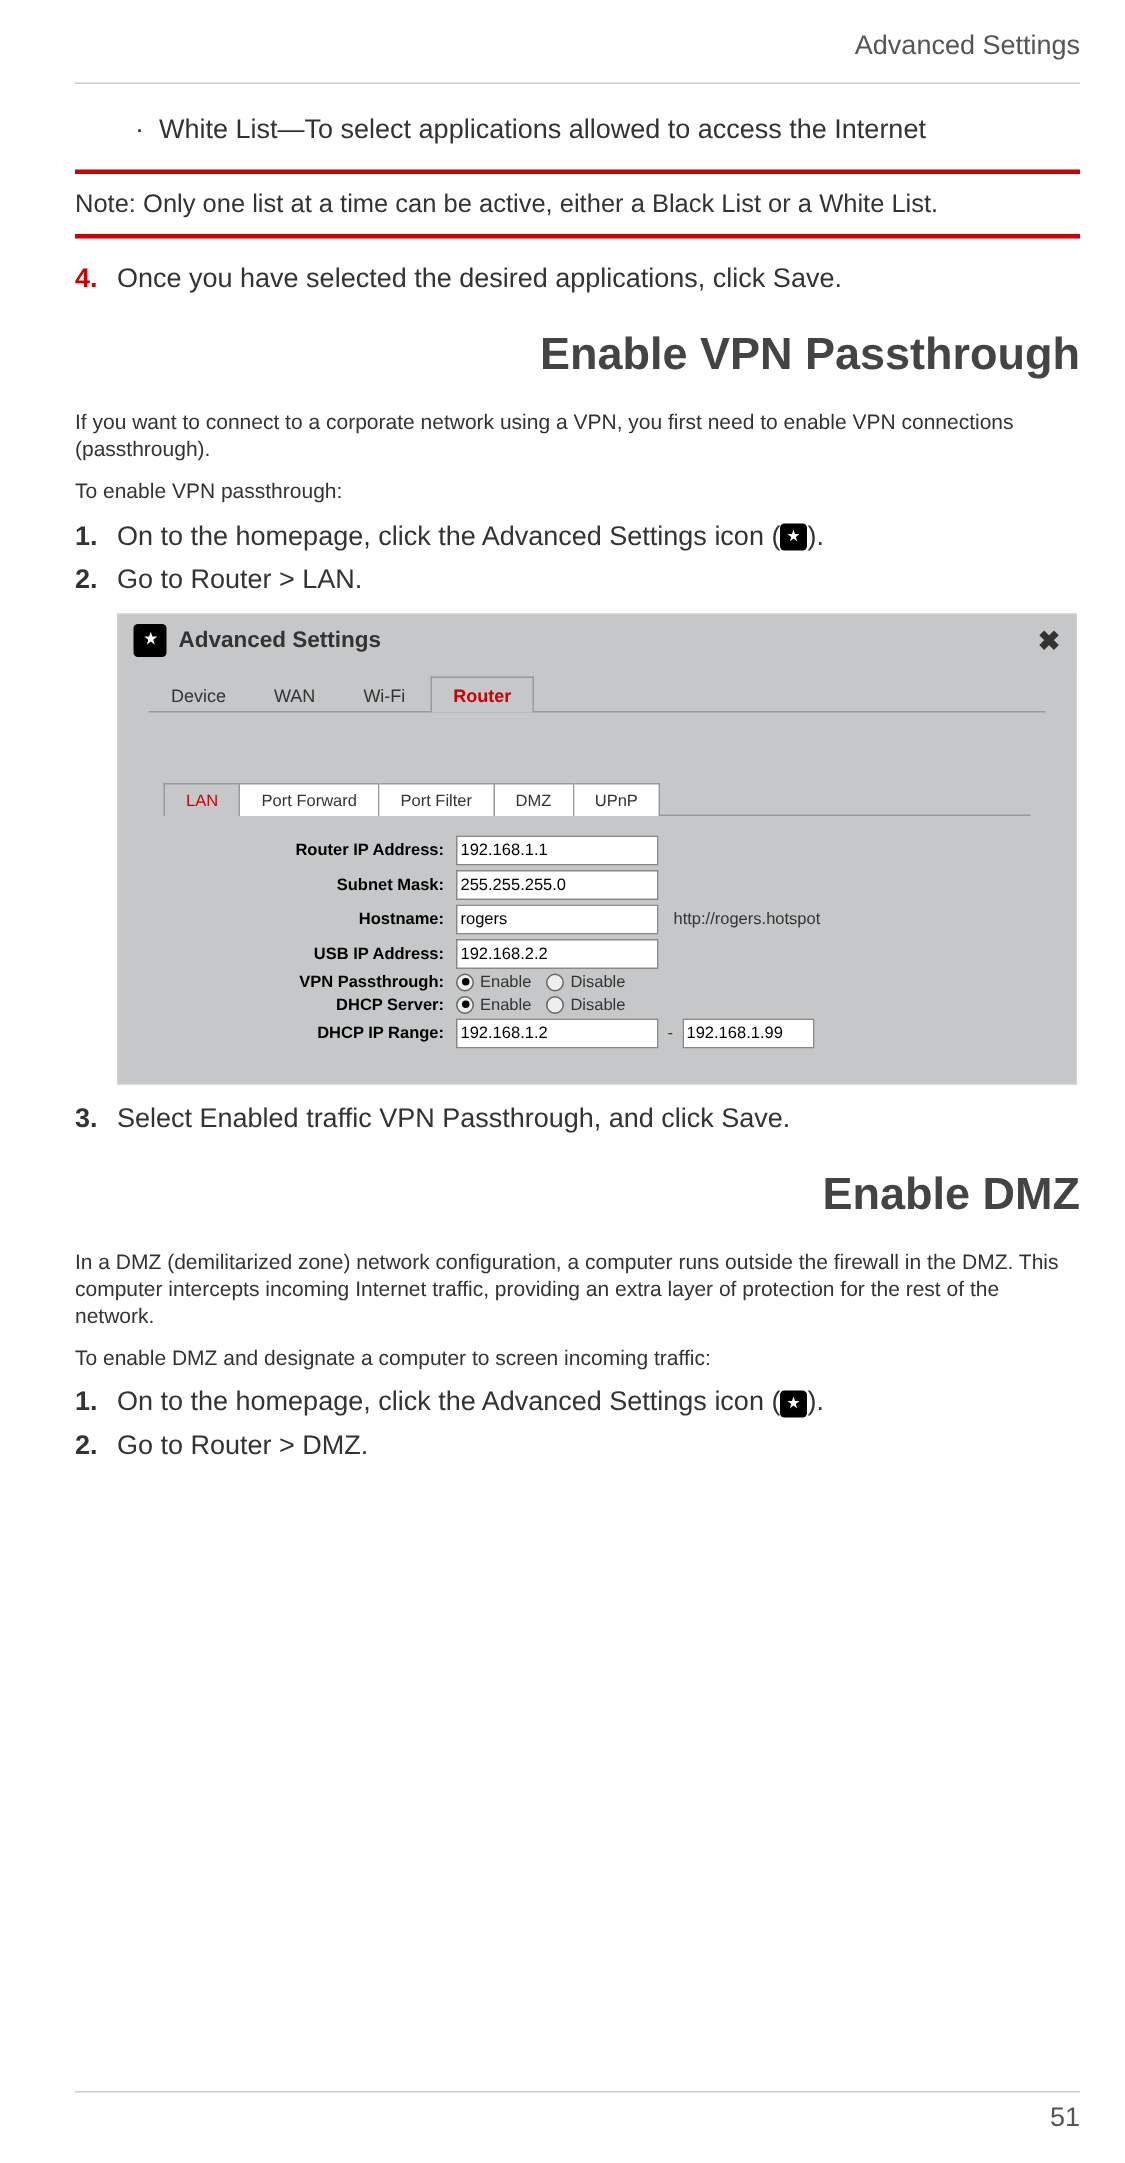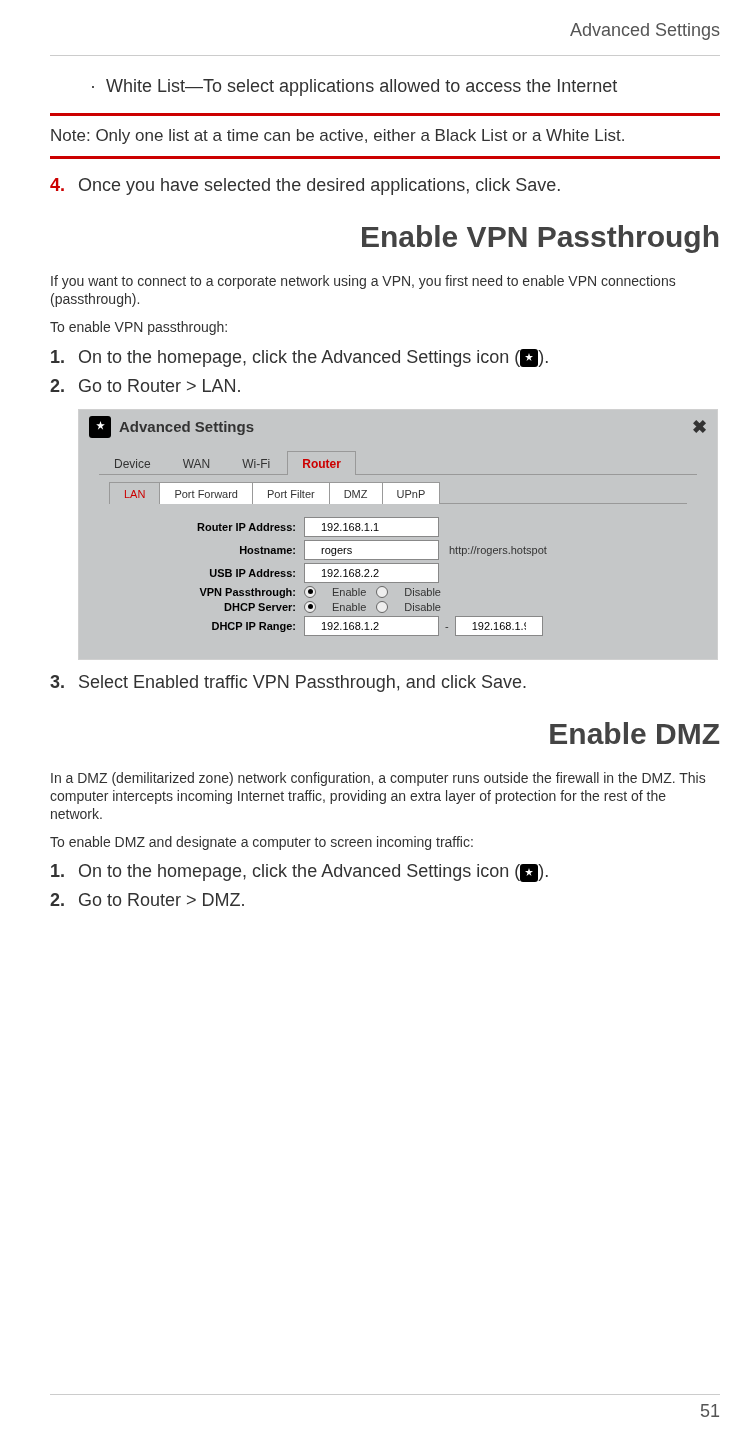--- a/index.html
+++ b/index.html
@@ -132,49 +132,50 @@
     .subtab {
       padding: 5px 14px 4px;
       font-size: 11px;
       color: #333;
       border: 1px solid #999;
       border-bottom: none;
       border-left: none;
       background: #fff;
       position: relative;
       bottom: -1px;
+      margin-top: 40px;
     }
     .subtab:first-child { border-left: 1px solid #999; }
     .subtab.active { color: #c00; background: #c5c7c8; }
     .form-area { padding: 10px 20px 20px 10px; }
     .form-row {
       display: flex;
       align-items: center;
       margin: 3px 0;
       font-size: 11px;
     }
     .form-label {
       width: 215px;
       text-align: right;
       font-weight: bold;
       padding-right: 8px;
       color: #000;
     }
     .form-input {
       border: 1px solid #888;
       background: #fff;
-      padding: 2px 16px;
+      padding: 2px 2px;
       font-size: 11px;
       width: 135px;
       height: 20px;
     }
     .form-input.small { width: 88px; }
     .radio-opt {
       display: flex;
-      gap: 16px;
+      gap: 4px;
       margin-right: 10px;
       font-size: 11px;
     }
     .radio-circle {
       width: 12px;
       height: 12px;
       border: 1px solid #666;
       border-radius: 50%;
       background: #eee;
       display: inline-flex;
@@ -277,20 +278,24 @@
     <div class="subtab">DMZ</div>
     <div class="subtab">UPnP</div>
   </div>
 
   <div class="form-area">
     <div class="form-row">
       <span class="form-label">Router IP Address:</span>
       <input class="form-input" value="192.168.1.1" style="">
     </div>
     <div class="form-row">
+      <span class="form-label">Subnet Mask:</span>
+      <input class="form-input" value="255.255.255.0" style="">
+    </div>
+    <div class="form-row">
       <span class="form-label">Hostname:</span>
       <input class="form-input" value="rogers" style="">
       <span class="hostname-note">http://rogers.hotspot</span>
     </div>
     <div class="form-row">
       <span class="form-label">USB IP Address:</span>
       <input class="form-input" value="192.168.2.2" style="">
     </div>
     <div class="form-row">
       <span class="form-label">VPN Passthrough:</span>

